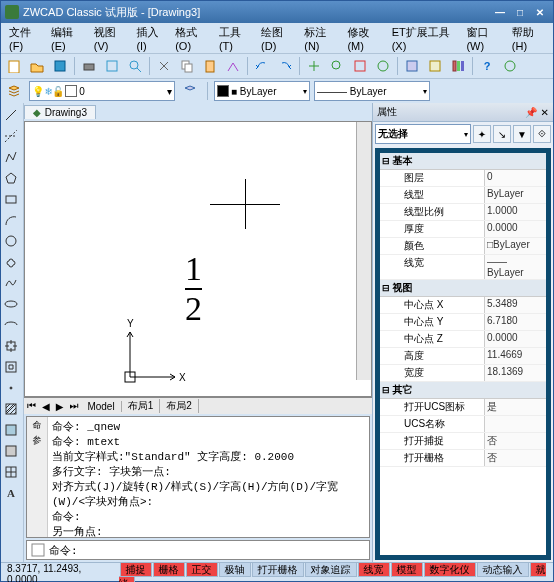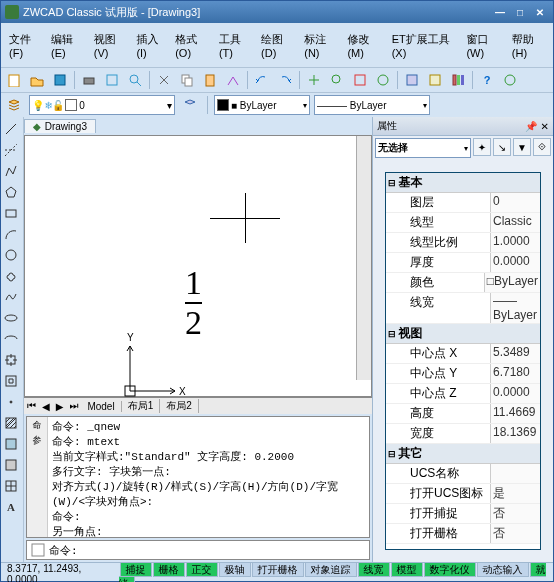--- a/index.html
+++ b/index.html
@@ -1,21 +1,21 @@
 <!DOCTYPE html>
 <html><head>
 <meta charset="utf-8">
 <style>
 html,body{margin:0;padding:0;font:11px "Microsoft YaHei",SimSun,Arial,sans-serif;background:#d4e4f4;color:#000;-webkit-user-select:none}
 .window{width:554px;height:582px;background:#d4e4f4;border:1px solid #2a5a9a;box-sizing:border-box;display:flex;flex-direction:column;position:relative}
 .titlebar{height:22px;background:linear-gradient(#5a8fc8,#3a6fa8);color:#fff;display:flex;align-items:center;padding:0 4px;font-size:11px}
 .titlebar .icon{width:14px;height:14px;background:#3a7a3a;border-radius:2px;margin-right:4px}
 .win-btns{margin-left:auto;display:flex;gap:2px}
 .win-btns span{width:18px;height:14px;display:flex;align-items:center;justify-content:center;color:#fff;cursor:pointer;font-weight:bold;font-size:10px}
-.menubar{height:20px;display:flex;align-items:center;padding:12px 4px;gap:2px;font-size:11px}
+.menubar{height:20px;display:flex;align-items:center;padding:5px 4px;gap:2px;font-size:11px}
 .menubar .mi{padding:2px 4px;cursor:pointer}
 .toolbar{height:24px;display:flex;align-items:center;padding:0 2px;gap:1px;border-top:1px solid #b0c4d8}
 .tb{width:20px;height:20px;display:flex;align-items:center;justify-content:center;cursor:pointer;border:1px solid transparent}
 .sep{width:1px;height:18px;background:#a0b8d0;margin:0 2px}
 .tb svg{width:14px;height:14px}
 .layer-bar{height:24px;display:flex;align-items:center;padding:0 2px;gap:4px;border-top:1px solid #b0c4d8}
 .layer-combo{width:140px;height:18px;background:#fff;border:1px solid #7a9ac0;display:flex;align-items:center;font-size:10px;padding:0 2px}
 .color-sw{width:10px;height:10px;border:1px solid #666;margin-right:2px}
 .combo{background:#fff;border:1px solid #7a9ac0;height:18px;display:flex;align-items:center;padding:0 2px;font-size:10px}
 .combo .dd{margin-left:auto;font-size:8px}
@@ -38,32 +38,32 @@
 .model-tabs{height:16px;display:flex;align-items:center;background:#eaeaea;border-top:1px solid #888;font-size:10px}
 .model-tabs .mt{padding:0 6px;border-right:1px solid #aaa;cursor:pointer}
 .model-tabs .nav{padding:0 3px;cursor:pointer}
 .cmd{height:120px;background:#fff;border:1px solid #888;margin:2px;display:flex}
 .cmd-ind{width:20px;background:#eee;border-right:1px solid #ccc;display:flex;flex-direction:column;align-items:center;padding-top:2px;gap:2px;font-size:9px}
 .cmd-txt{flex:1;padding:2px 4px;font-family:Liberation Mono, monospace;font-size:11px;white-space:pre-wrap;overflow:auto}
 .cmd-input{height:18px;background:#fff;border:1px solid #888;margin:0 2px 2px 2px;display:flex;align-items:center;padding:0 4px;font-family:SimSun,monospace;font-size:11px}
 .right{width:180px;background:#e8eef6;display:flex;flex-direction:column;border-left:1px solid #a0b8d0}
 .prop-head{height:18px;display:flex;align-items:center;padding:0 4px;font-size:10px;background:linear-gradient(#e0e8f0,#c8d4e4);border-bottom:1px solid #a0b8d0}
 .pin{margin-left:auto;font-size:10px;cursor:pointer}
-.prop-sel{display:flex;padding:2px;gap:2px}
+.prop-sel{display:flex;align-items:center;padding:2px;gap:2px}
 .prop-sel .combo{flex:1}
 .prop-sel .ib{width:16px;height:16px;border:1px solid #a0b8d0;background:#f0f4f8;display:flex;align-items:center;justify-content:center;cursor:pointer;font-size:10px}
-.prop-grid{flex:1;background:#fff;border:1px solid #0c4a6e;margin:12px;overflow:auto;font-size:12px}
+.prop-grid{flex:1;background:#fff;border:5px solid #0c4a6e;margin:2px;overflow:auto;font-size:10px}
 .pg-cat{background:#e0e8f0;padding:1px 2px;font-weight:bold;border-bottom:1px solid #ccc;display:flex;align-items:center}
 .pg-cat:before{content:"⊟";margin-right:3px;font-size:9px}
 .pg-row{display:flex;border-bottom:1px solid #eee}
 .pg-row .k{width:78px;padding:1px 2px 1px 24px;border-right:1px solid #ccc}
 .pg-row .v{flex:1;padding:1px 2px;color:#333;background:#fafafa}
 .status{height:18px;background:#d4e4f4;border-top:1px solid #a0b8d0;display:flex;font-size:10px}
 .status .coords{padding:0 6px}
-.status .sb{padding:1px 5px;border:1px solid #a0b8d0;background:#22c55e;margin-left:1px;cursor:pointer;font-size:10px}
+.status .sb{padding:1px 5px;border:1px solid #a0b8d0;background:#ef4444;margin-left:1px;cursor:pointer;font-size:10px}
 .status .sb.on{background:#c0d4ea}
 .scroll-v{position:absolute;right:0;top:0;bottom:16px;width:14px;background:#e8e8e8;border-left:1px solid #aaa}
 </style>
 </head>
 <body>
 
 <div class="window">
   <div class="titlebar">
     <div class="icon"></div>
     <span>ZWCAD Classic 试用版 - [Drawing3]</span>
@@ -405,21 +405,21 @@
         <div class="ib">⟐</div>
       </div>
       <div class="prop-grid" id="pgrid">
           <div class="pg-cat">基本</div>
           <div class="pg-row">
             <div class="k">图层</div>
             <div class="v">0</div>
           </div>
           <div class="pg-row">
             <div class="k">线型</div>
-            <div class="v">Classic</div>
+            <div class="v">ByLayer</div>
           </div>
           <div class="pg-row">
             <div class="k">线型比例</div>
             <div class="v">1.0000</div>
           </div>
           <div class="pg-row">
             <div class="k">厚度</div>
             <div class="v">0.0000</div>
           </div>
           <div class="pg-row">
@@ -446,26 +446,26 @@
           <div class="pg-row">
             <div class="k">高度</div>
             <div class="v">11.4669</div>
           </div>
           <div class="pg-row">
             <div class="k">宽度</div>
             <div class="v">18.1369</div>
           </div>
           <div class="pg-cat">其它</div>
           <div class="pg-row">
+            <div class="k">打开UCS图标</div>
+            <div class="v">是</div>
+          </div>
+          <div class="pg-row">
             <div class="k">UCS名称</div>
             <div class="v"></div>
-          </div>
-          <div class="pg-row">
-            <div class="k">打开UCS图标</div>
-            <div class="v">是</div>
           </div>
           <div class="pg-row">
             <div class="k">打开捕捉</div>
             <div class="v">否</div>
           </div>
           <div class="pg-row">
             <div class="k">打开栅格</div>
             <div class="v">否</div>
           </div>
         </div>

